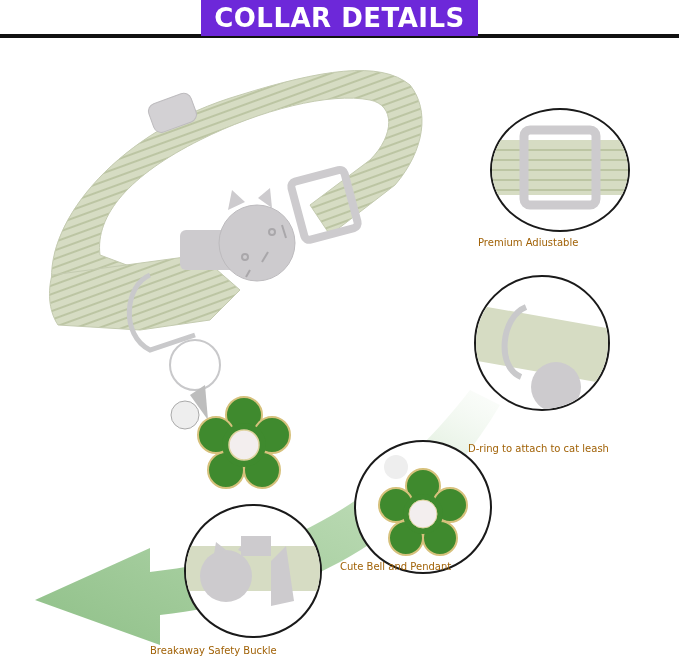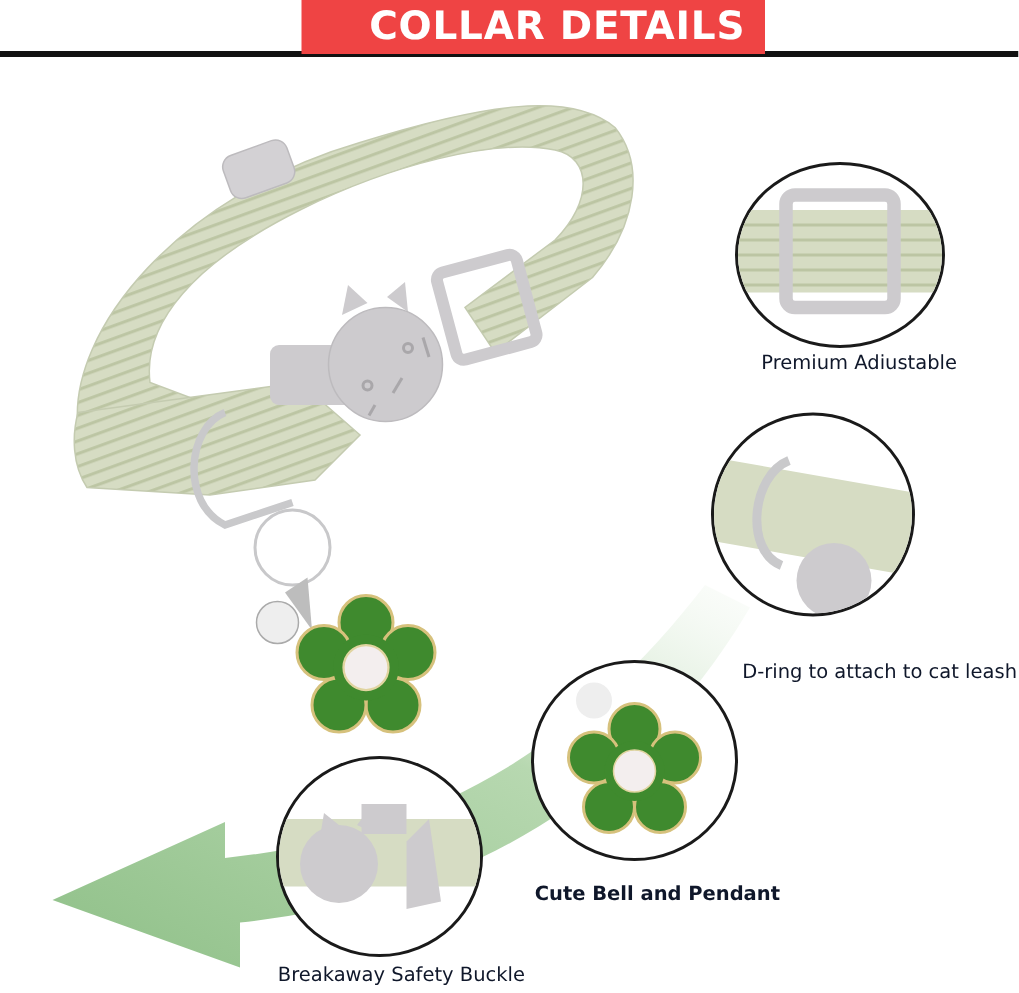--- a/index.html
+++ b/index.html
@@ -1,21 +1,21 @@
 <!DOCTYPE html>
 <html><head>
 <meta charset="utf-8">
 <style>
   html,body{margin:0;padding:0;background:#ffffff;}
   body{width:679px;height:662px;position:relative;overflow:hidden;font-family:"DejaVu Sans","Liberation Sans",sans-serif;}
   .header-line{position:absolute;left:0;top:34px;width:679px;height:4px;background:#111;}
-  .header-box{position:absolute;left:201px;top:0;width:277px;height:36px;background:#ef4444;display:flex;align-items:center;justify-content:center;padding-left:32px;}
+  .header-box{position:absolute;left:201px;top:0;width:277px;height:36px;background:#6d28d9;display:flex;align-items:center;justify-content:center;}
   .header-title{color:#fff;font-weight:bold;font-size:26px;letter-spacing:0.5px;font-family:"DejaVu Sans","Liberation Sans",sans-serif;}
   .main-art{position:absolute;left:0;top:0;}
-  .label{position:absolute;color:#0f172a;font-size:13px;text-align:right;line-height:17px;}
+  .label{position:absolute;color:#a16207;font-size:10px;text-align:left;line-height:17px;}
   .circle{position:absolute;border:2px solid #1a1a1a;border-radius:50%;background:#fff;overflow:hidden;}
 </style>
 </head>
 <body>
 
 <div class="header-line"></div>
 <div class="header-box">
   <span class="header-title">COLLAR DETAILS</span>
 </div>
 
@@ -113,21 +113,21 @@
           <circle cx="27" cy="-9" r="17"></circle>
         <circle cx="17" cy="24" r="17"></circle>
           <circle cx="-17" cy="24" r="17"></circle>
         <circle cx="-27" cy="-9" r="17"></circle>
       </g>
       <circle cx="0" cy="0" r="20" fill="#3f8a2e"></circle>
       <circle cx="0" cy="0" r="14" fill="#f3eeee" stroke="#e0d4a0"></circle>
     </g>
   </svg>
 </div>
-<div class="label" style="left:340px;top:588px;width:180px;font-weight:bold;">Cute Bell and Pendant</div>
+<div class="label" style="left:340px;top:558px;width:180px;">Cute Bell and Pendant</div>
 
 <div class="circle" style="left:184px;top:504px;width:134px;height:130px;">
   <svg width="134" height="130">
     <rect x="0" y="40" width="134" height="45" fill="#d6dcc3"></rect>
     <circle cx="40" cy="70" r="26" fill="#cdcbce"></circle>
     <path d="M28,48 L30,36 L40,44 Z M52,44 L58,36 L60,48 Z" fill="#cdcbce"></path>
     <path d="M85,55 L100,40 L108,95 L85,100 Z" fill="#cdcbce"></path>
     <rect x="55" y="30" width="30" height="20" fill="#cdcbce"></rect>
   </svg>
 </div>

